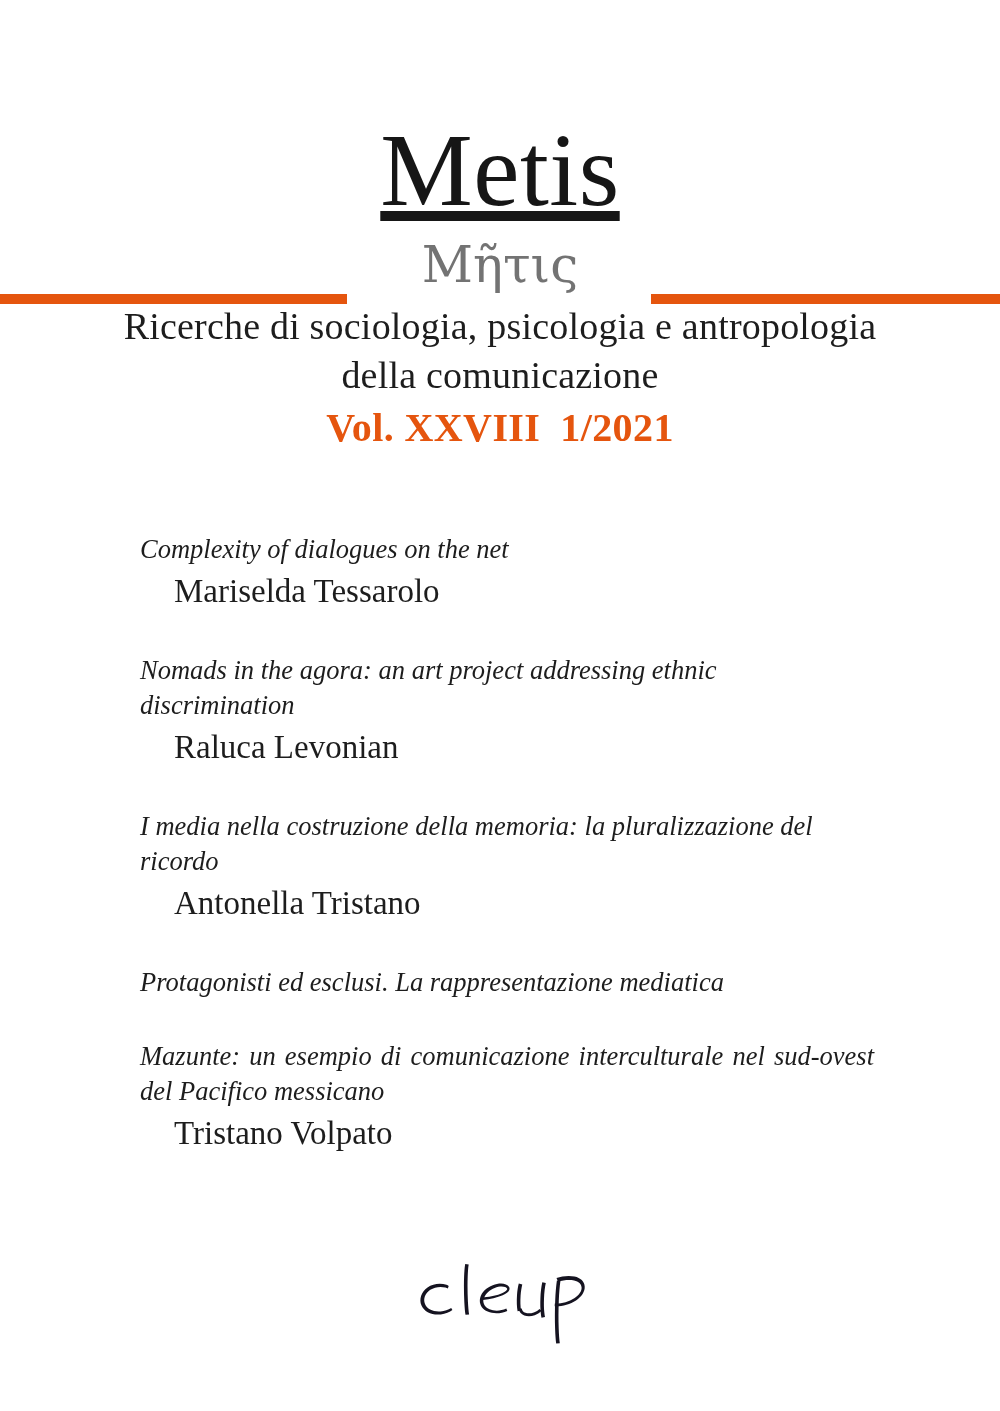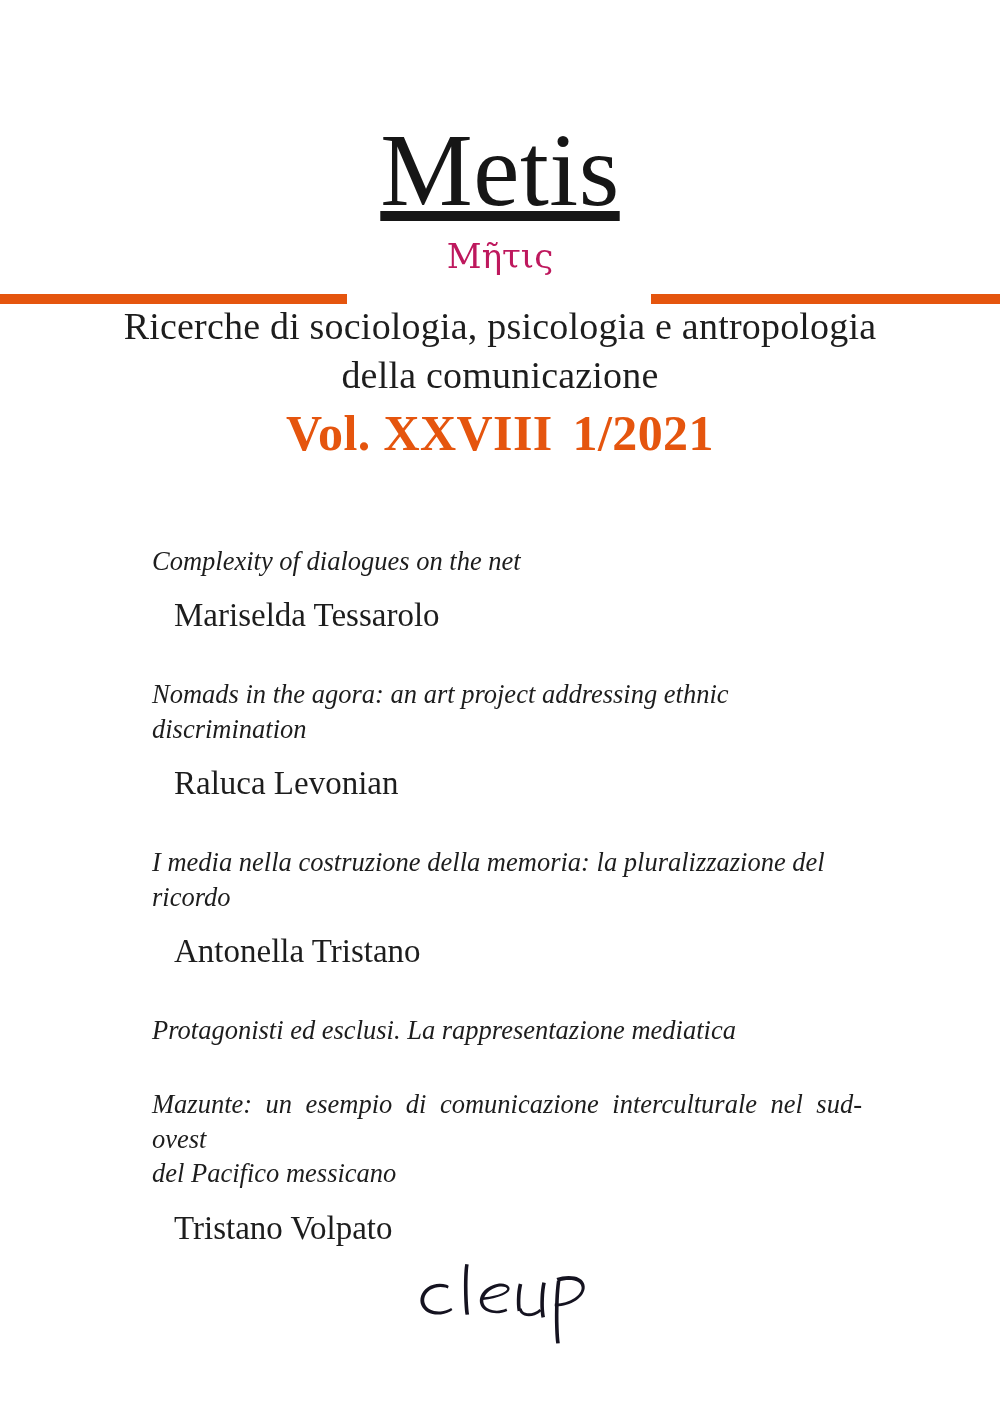--- a/index.html
+++ b/index.html
@@ -55,22 +55,22 @@
     text-decoration: underline;
   }
 
   
   .greek-title {
     position: absolute;
     top: 238px;
     left: 0;
     right: 0;
     text-align: center;
-    color: #be185d;
-    font-size: 34px;
+    color: #737373;
+    font-size: 50px;
     line-height: 1.08;
     font-family: "DejaVu Serif", "Liberation Serif", serif;
     font-weight: 400;
   }
 
   
   .subtitle {
     position: absolute;
     top: 302px;
     left: 0;
@@ -85,42 +85,42 @@
   .subtitle .line { display: block; }
 
   
   .volume {
     position: absolute;
     top: 404px;
     left: 0;
     right: 0;
     text-align: center;
     color: #E5550E;
-    font-size: 50px;
+    font-size: 40px;
     font-weight: 700;
     letter-spacing: 0.4px;
   }
   .volume .vol-gap { display: inline-block; width: 20px; }
 
   
   .toc {
     position: absolute;
     top: 528px;
     left: 136px;
     width: 742px;
   }
   .toc-entry { margin-bottom: 40px; }
   .toc-entry:last-child { margin-bottom: 0; }
 
   .toc-title {
     font-style: italic;
     font-size: 26.5px;
     line-height: 1.30;
     color: #1d1d1d;
-    margin: 16px;
+    margin: 4px;
   }
   .toc-title .tline { display: block; }
   .toc-title .tline.justified {
     text-align: justify;
     text-align-last: justify;
   }
   .toc-authors {
     font-style: normal;
     font-size: 33px;
     line-height: 1.30;

